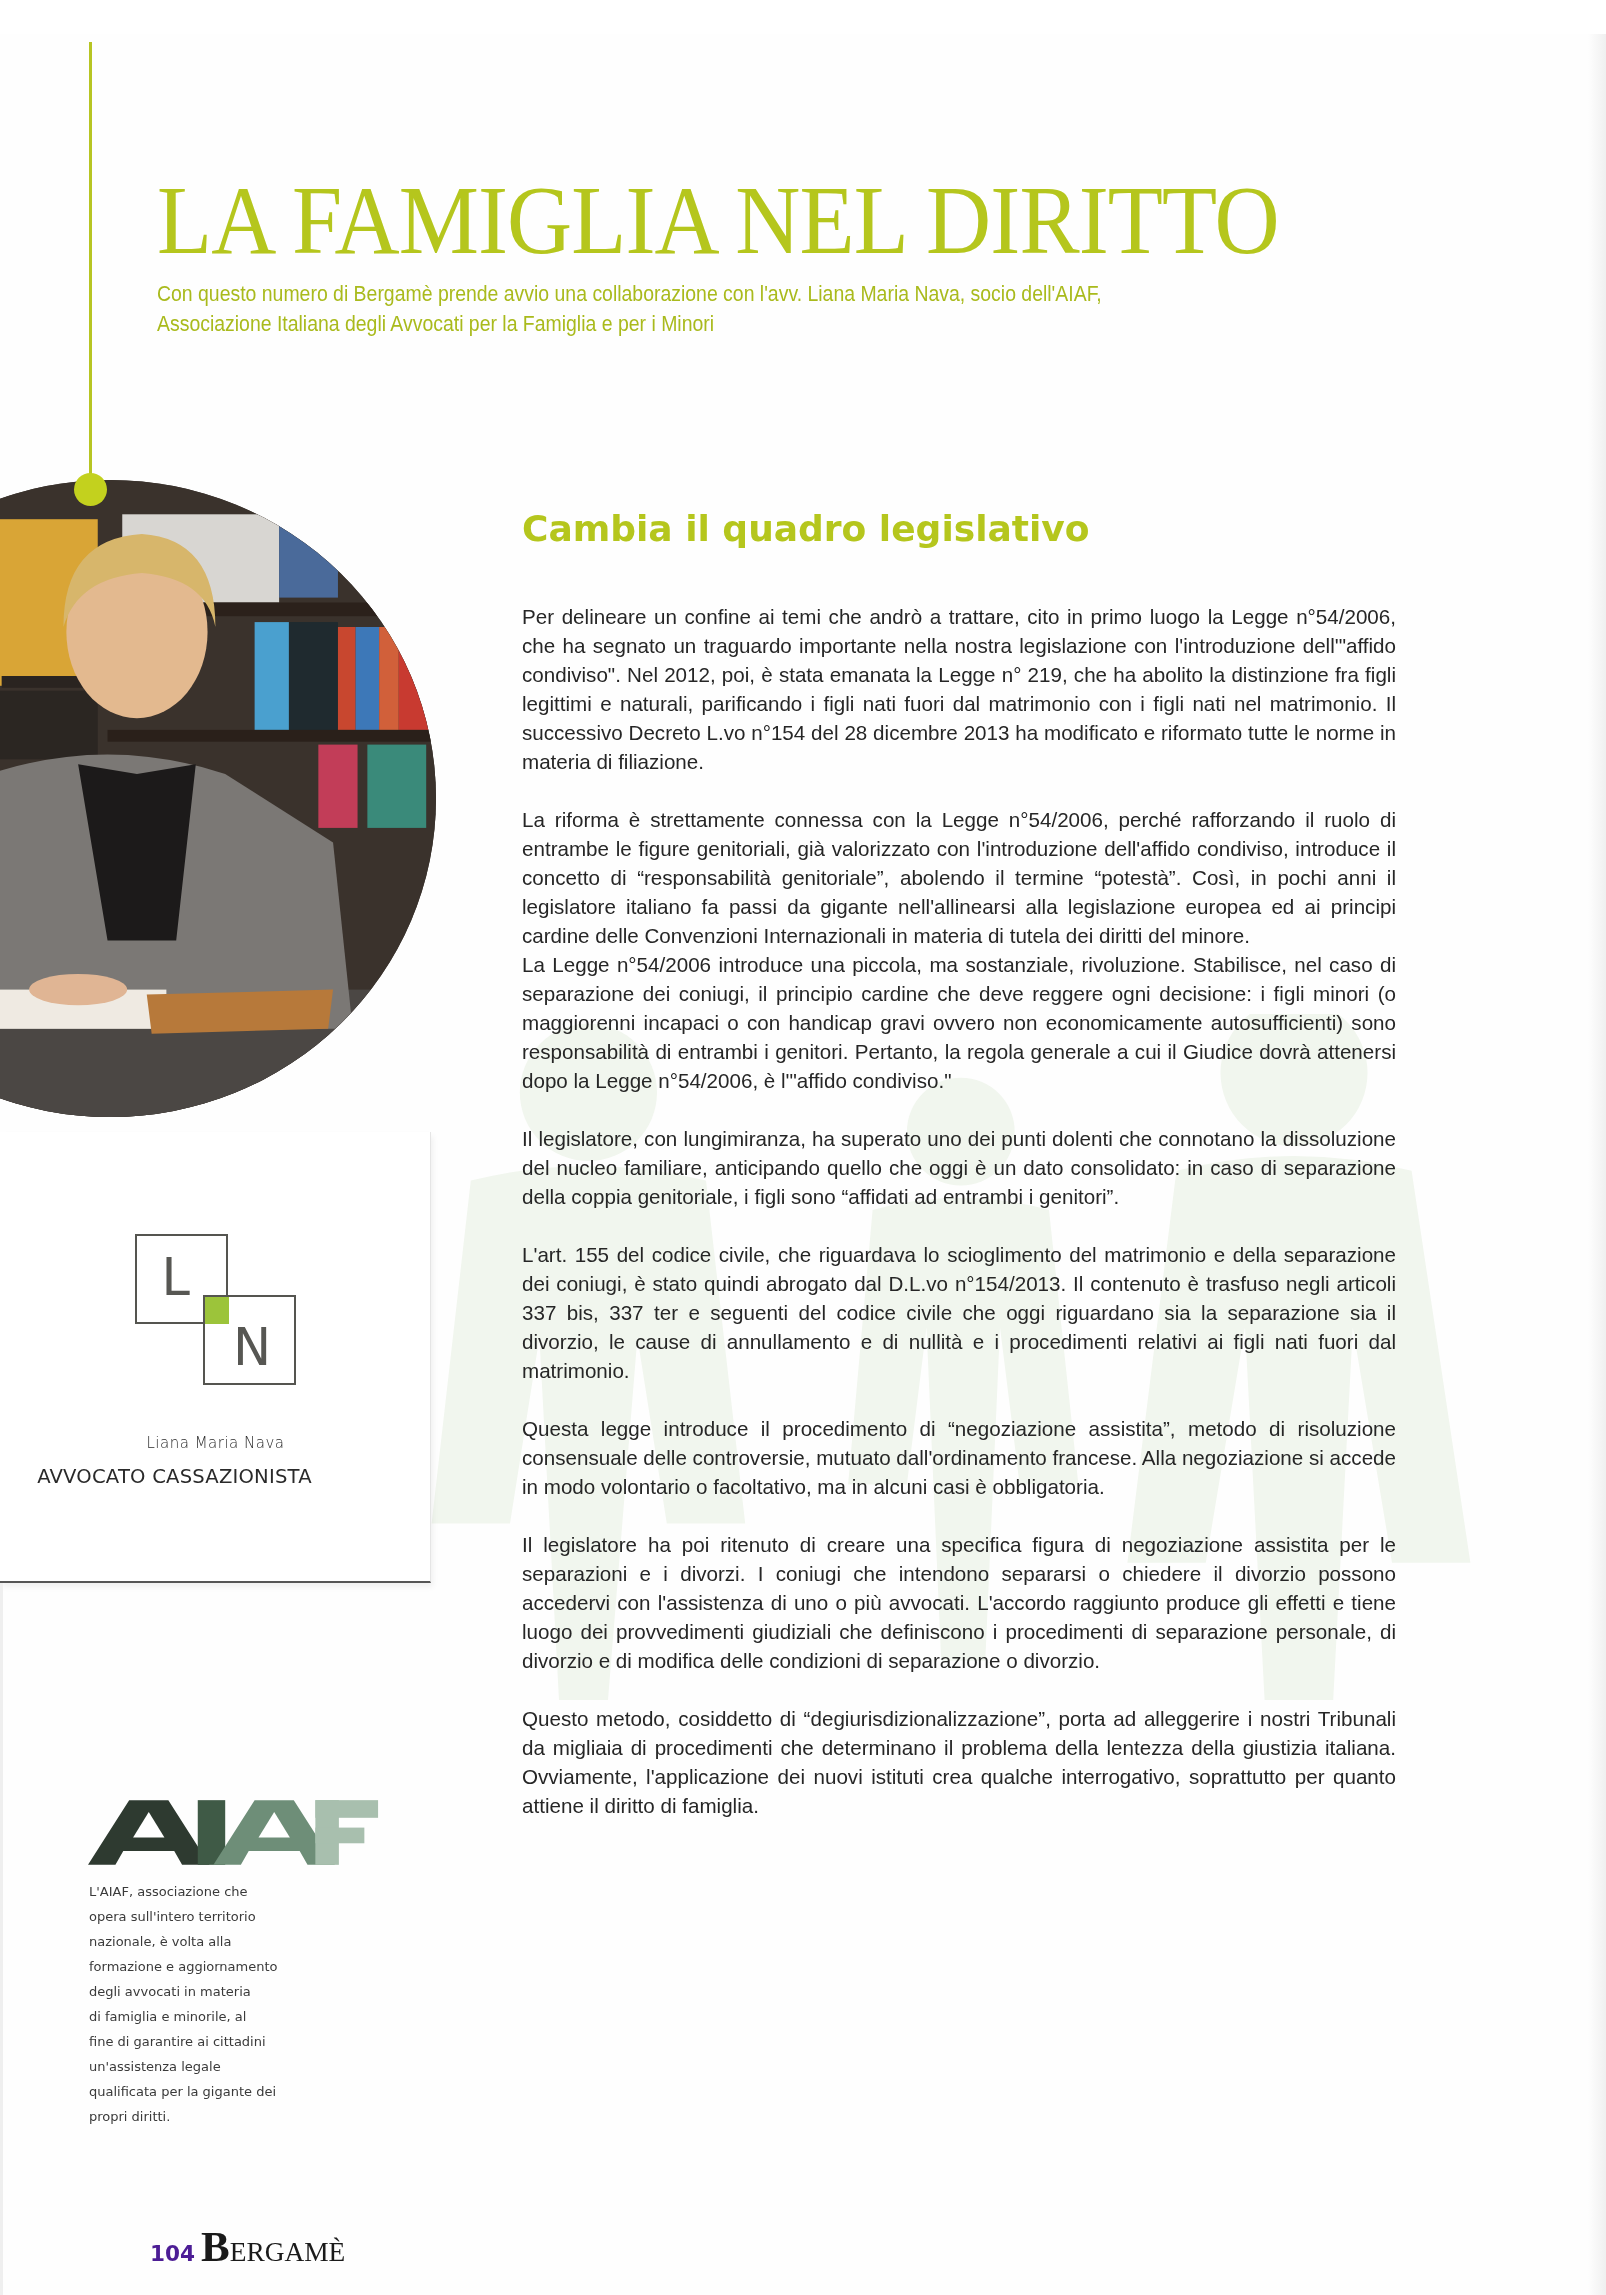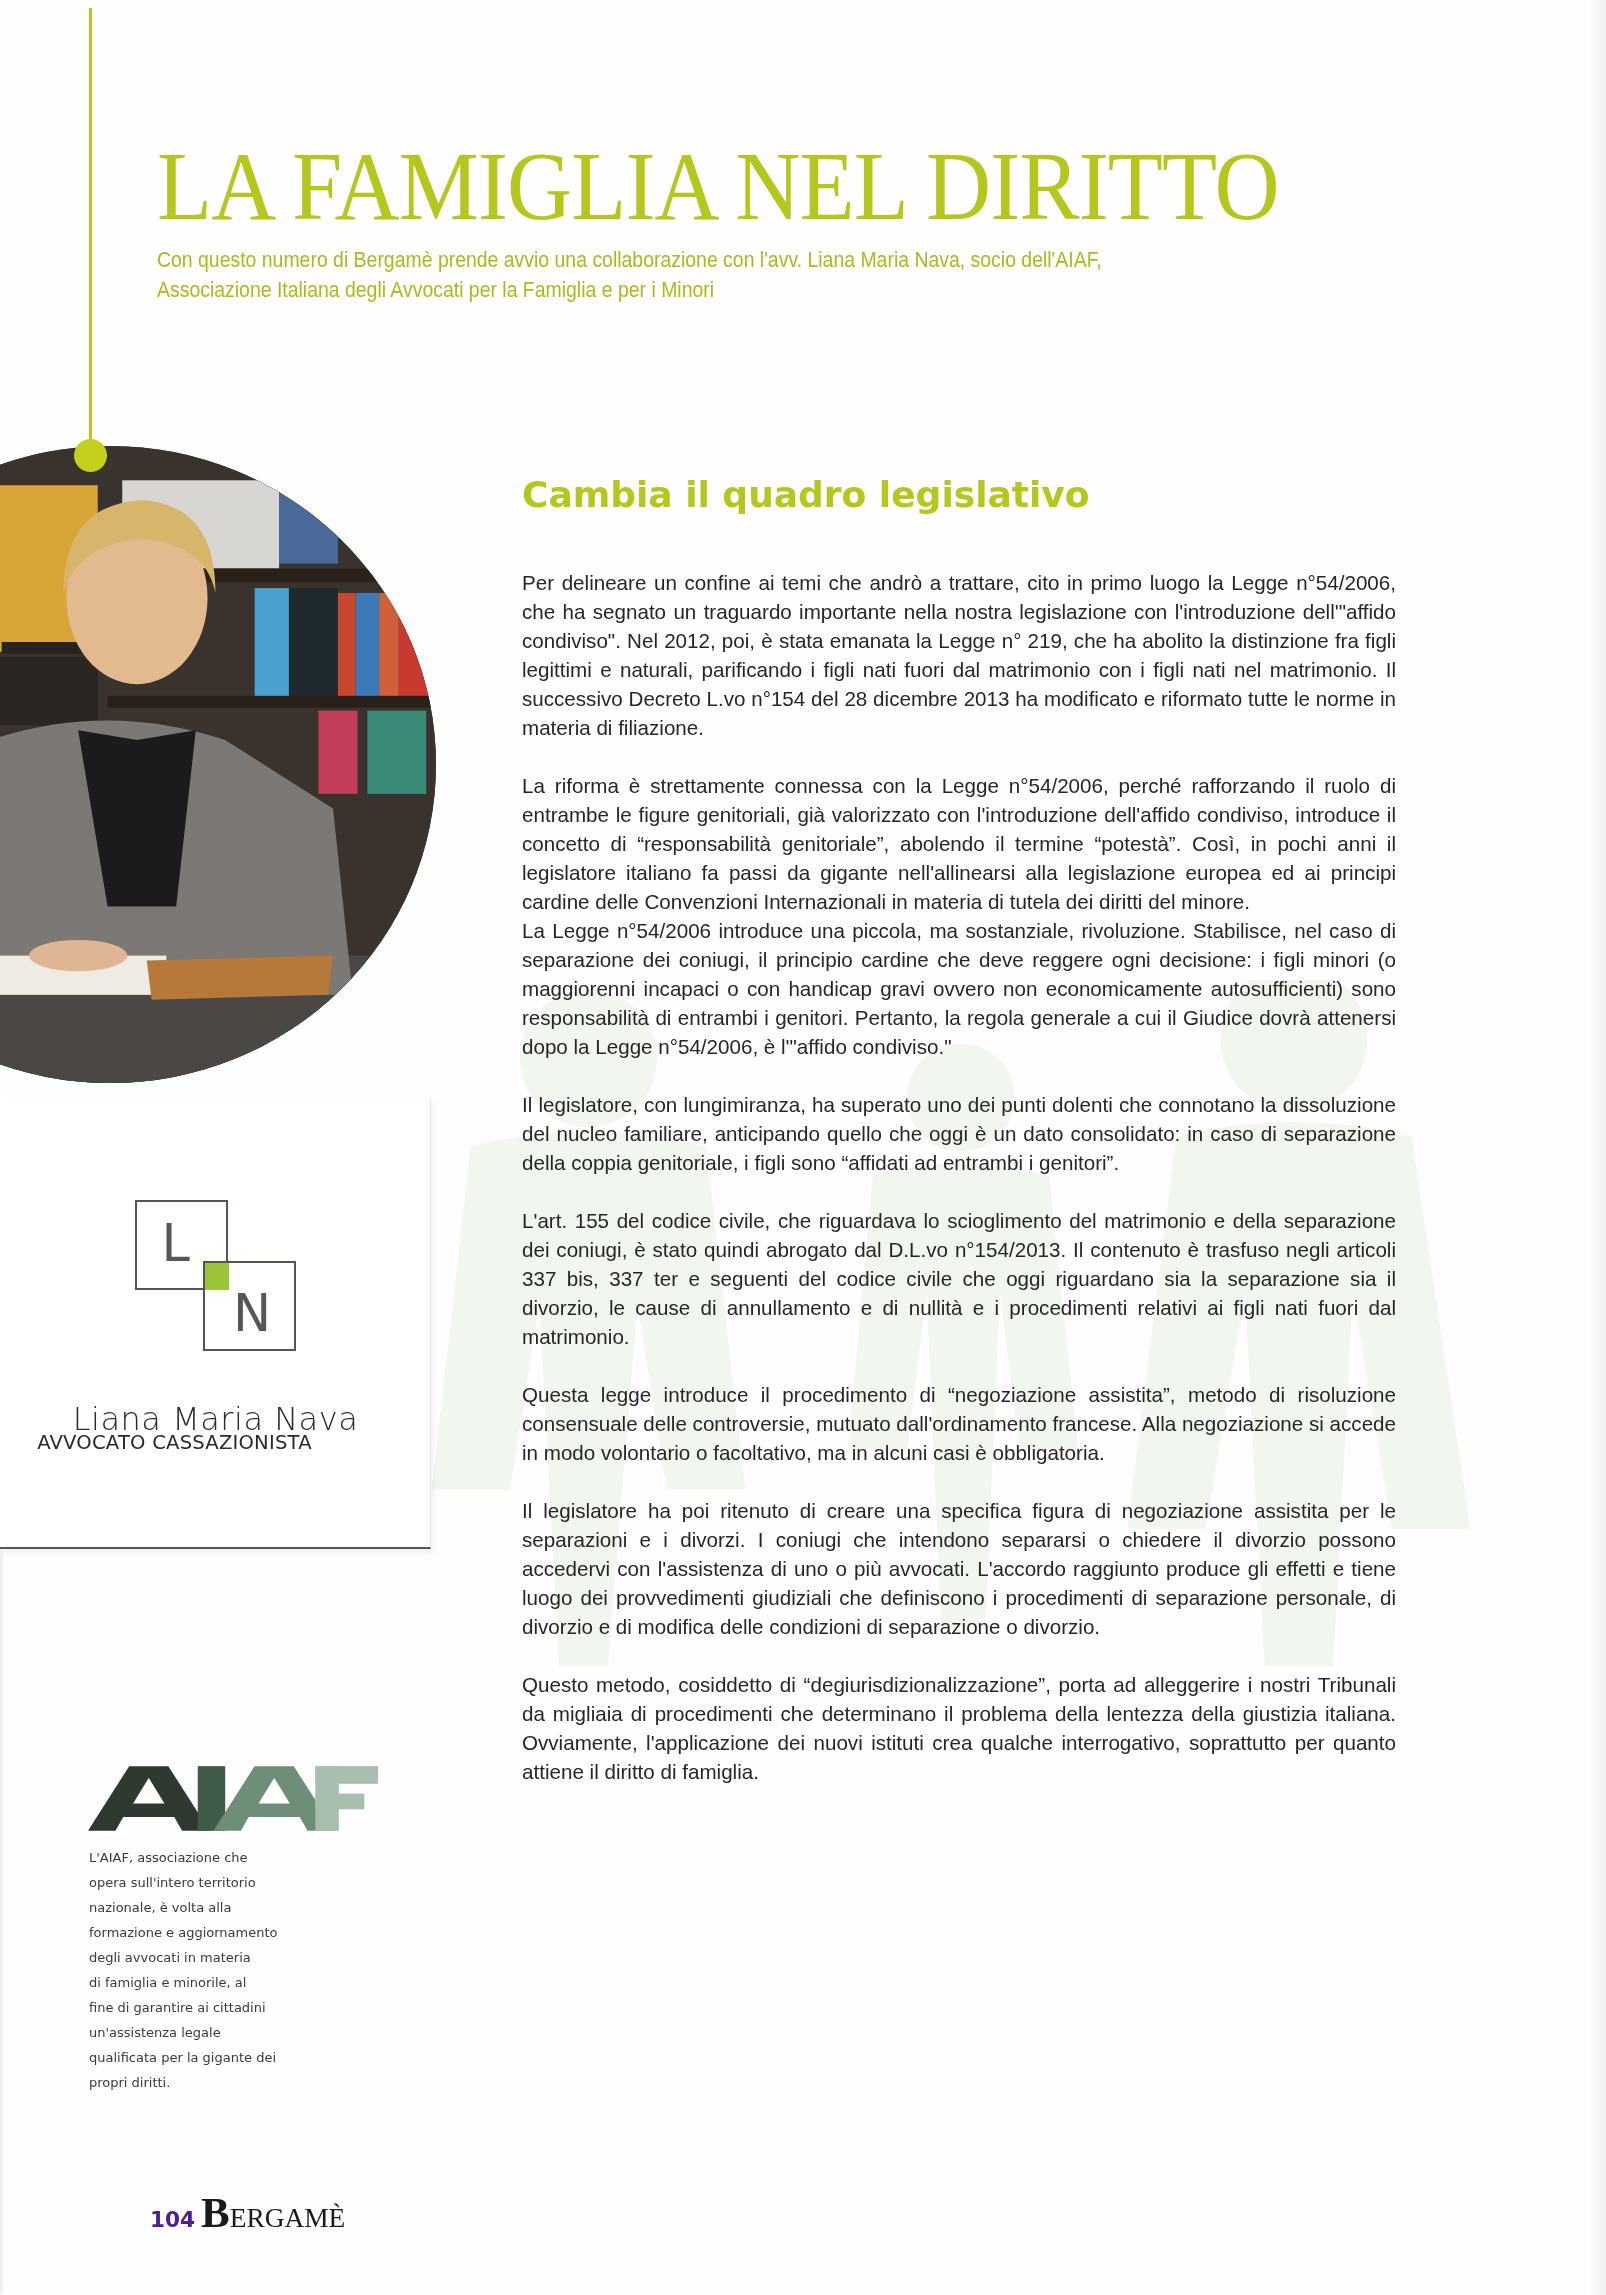--- a/index.html
+++ b/index.html
@@ -1,19 +1,19 @@
 <!DOCTYPE html>
 <html><head>
 <meta charset="utf-8">
 <style>
   * { box-sizing: border-box; margin: 0; padding: 0; }
   html, body { width: 1606px; height: 2296px; background: #ffffff; overflow: hidden; }
   body { position: relative; font-family: "Liberation Sans", sans-serif; color: #2a2a2a; }
 
-  .page { position: absolute; inset: 0; background: #fefefe; }
+  .page { position: absolute; inset: 0; background: #fefefe; margin-top: 34px; }
 
   
   .bg-figures { position: absolute; left: 412px; top: 980px; width: 1176px; height: 686px; pointer-events: none; }
   .bg-figures svg { width: 100%; height: 100%; }
 
   
   .vline { position: absolute; left: 89px; top: 7.8px; width: 2.9px; height: 446px; background: #b7c523; }
   .vdot { position: absolute; left: 74px; top: 439px; width: 33px; height: 33px; border-radius: 50%; background: #c3d11e; z-index: 5; }
 
   .main-title {
@@ -45,21 +45,21 @@
   }
   .ln-logo { position: absolute; left: 135px; top: 102px; width: 167px; height: 157px; }
   .box { position: absolute; width: 93px; height: 90px; border: 2.9px solid #555550; background: transparent; }
   .box-l { left: 0; top: 0; }
   .box-n { left: 68px; top: 61px; }
   .box-green { position: absolute; left: 70px; top: 63px; width: 23.5px; height: 26.5px; background: #9cc43a; }
   .letter { position: absolute; font-family: "DejaVu Sans", sans-serif; font-size: 51px; color: #575753; line-height: 1; }
   .letter-l { left: 26.5px; top: 17.6px; }
   .letter-n { left: 98px; top: 88px; }
   .card-name { position: absolute; left: 0; width: 431px; top: 302px; text-align: center;
-    font-family: "DejaVu Sans", sans-serif; font-size: 32px; color: #2a2a2a; font-weight: 300; letter-spacing: 0.5px; }
+    font-family: "DejaVu Sans", sans-serif; font-size: 15px; color: #2a2a2a; font-weight: 300; letter-spacing: 0.5px; }
   .card-role { position: absolute; left: 0; width: 349px; top: 333px; text-align: center;
     font-family: "DejaVu Sans", sans-serif; font-size: 19.6px; color: #2a2a2a; letter-spacing: 0.2px; }
 
   
   .aiaf-logo { position: absolute; left: 88px; top: 1764px; width: 294px; height: 69px; }
   .aiaf-text {
     position: absolute; left: 89px; top: 1845px; width: 255px;
     font-family: "DejaVu Sans", sans-serif; font-size: 13px; line-height: 25px; color: #3a3a3a;
   }
   .aiaf-line { display: block; white-space: nowrap; }

